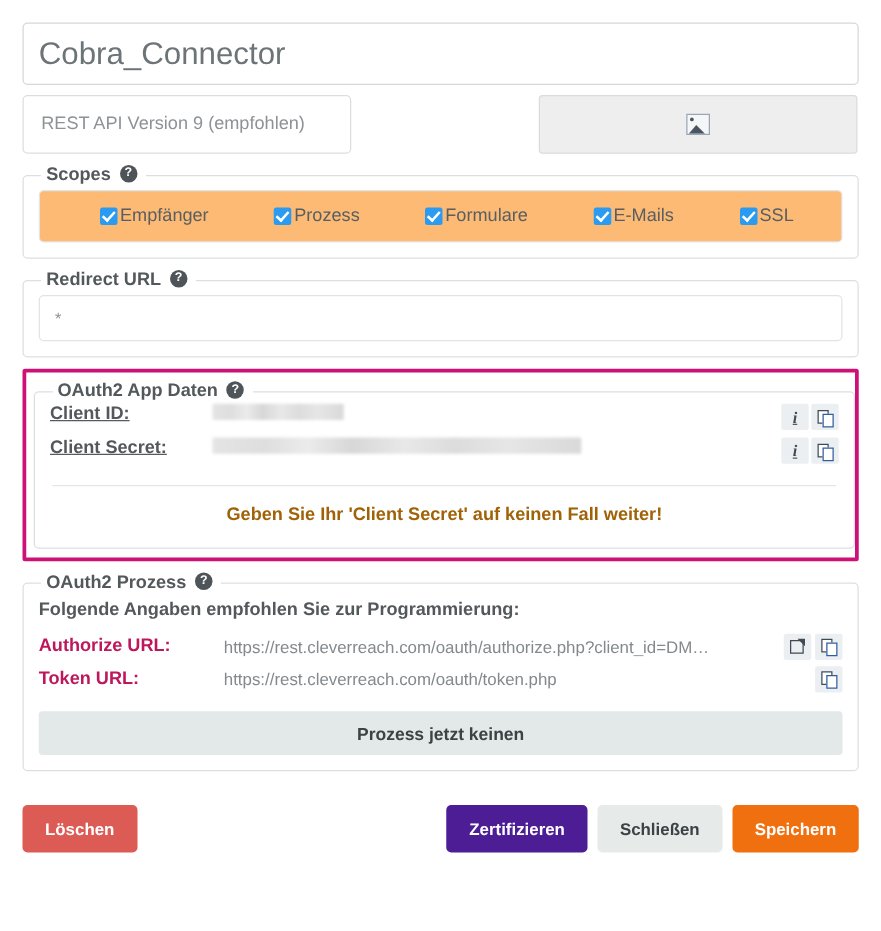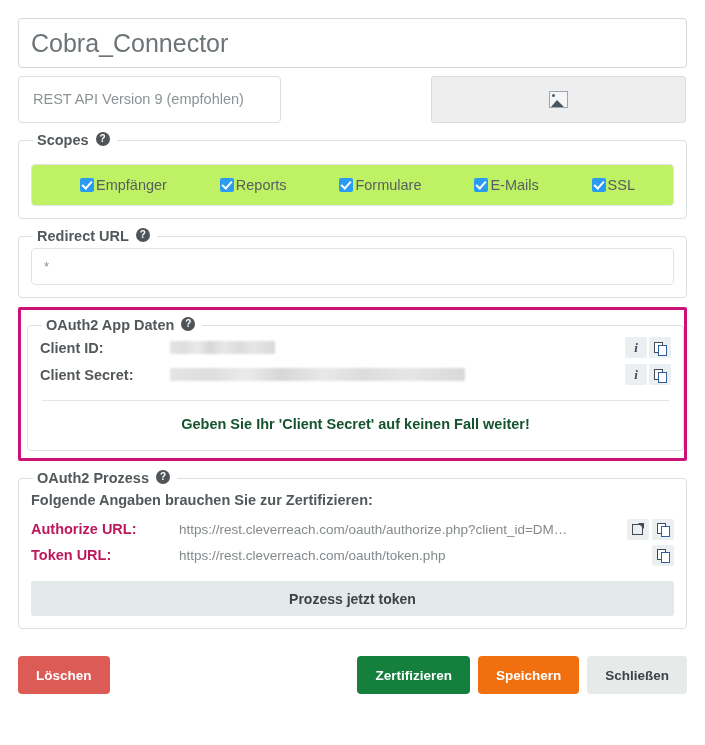--- a/index.html
+++ b/index.html
@@ -129,24 +129,24 @@
     font-family: "Liberation Sans", sans-serif;
     line-height: 1;
   }
 
   
   .scopes-inner {
     box-sizing: border-box;
     height: 42px;
     border: 1px solid #e2e5e7;
     border-radius: 4px;
-    background: #bef264;
-    display: flex;
-    align-items: center;
-    margin-top: 16px;
+    background: #fdba74;
+    display: flex;
+    align-items: center;
+    margin-top: 4px;
     padding: 0 38px 0 48px;
     gap: 0;
     justify-content: space-between;
   }
   .scope-item {
     display: flex;
     align-items: center;
     gap: 2px;
     font-size: 14.5px;
     color: #585e61;
@@ -194,23 +194,24 @@
     margin-top: 9px;
     border: 3px solid #cc1177;
     border-radius: 2px;
     padding: 4px 0 7px 6px;
     background: #ffffff;
   }
   .highlight-wrap fieldset.box { margin-top: 3px; }
 
   .kv-row {
     display: flex;
-    align-items: center;
+    align-items: flex-start;
     height: 25px;
     margin-top: 2px;
+    text-decoration: underline;
   }
   .kv-label {
     width: 130px;
     flex: 0 0 130px;
     font-size: 14.5px;
     font-weight: bold;
     color: #53585b;
   }
   .kv-value-redacted {
     height: 13px;
@@ -275,21 +276,21 @@
 
   .divider {
     height: 1px;
     background: #e3e6e8;
     margin: 13px 2px 0 2px;
   }
   .warn-text {
     text-align: center;
     font-size: 14.5px;
     font-weight: bold;
-    color: #14532d;
+    color: #a16207;
     padding: 15px 0 6px 0;
   }
 
   
   .prozess-head {
     font-size: 14.5px;
     font-weight: bold;
     color: #53585b;
     padding: 6px 0 8px 0;
   }
@@ -342,21 +343,21 @@
     border: none;
     border-radius: 4px;
     font-family: "Liberation Sans", sans-serif;
     font-size: 13.5px;
     font-weight: bold;
     height: 38px;
     cursor: pointer;
     padding: 0 18px;
   }
   .btn-delete { background: #dd5b55; color: #ffffff; }
-  .btn-certify { background: #15803d; color: #ffffff; margin-left: auto; }
+  .btn-certify { background: #4c1d95; color: #ffffff; margin-left: auto; }
   .btn-close { background: #e6ebea; color: #3d4245; margin-left: 8px; }
   .btn-save { background: #f0700f; color: #ffffff; margin-left: 8px; }
 </style>
 </head>
 <body>
 
 <div class="page">
 
   <input class="title-input" value="Cobra_Connector" style="">
 
@@ -372,21 +373,21 @@
       <span>Scopes</span>
       <span class="help-icon">?</span>
     </legend>
     <div class="scopes-inner">
       <label class="scope-item">
         <span class="cb"></span>
         <span>Empfänger</span>
       </label>
       <label class="scope-item">
         <span class="cb"></span>
-        <span>Reports</span>
+        <span>Prozess</span>
       </label>
       <label class="scope-item">
         <span class="cb"></span>
         <span>Formulare</span>
       </label>
       <label class="scope-item">
         <span class="cb"></span>
         <span>E-Mails</span>
       </label>
       <label class="scope-item">
@@ -449,21 +450,21 @@
       <div class="warn-text">Geben Sie Ihr 'Client Secret' auf keinen Fall weiter!</div>
     </fieldset>
   </div>
 
   <fieldset class="box">
     <legend>
       <span>OAuth2 Prozess</span>
       <span class="help-icon">?</span>
     </legend>
 
-    <div class="prozess-head">Folgende Angaben brauchen Sie zur Zertifizieren:</div>
+    <div class="prozess-head">Folgende Angaben empfohlen Sie zur Programmierung:</div>
 
     <div class="url-row">
       <div class="url-label">Authorize URL:</div>
       <div class="url-value">https://rest.cleverreach.com/oauth/authorize.php?client_id=DM…</div>
       <div class="url-icons">
         <div class="icon-btn">
           <span class="ext-glyph">
               <span></span>
               <span></span>
             </span>
@@ -483,23 +484,23 @@
       <div class="url-icons">
         <div class="icon-btn">
           <span class="copy-glyph">
               <span></span>
               <span></span>
             </span>
         </div>
       </div>
     </div>
 
-    <button class="test-btn">Prozess jetzt token</button>
+    <button class="test-btn">Prozess jetzt keinen</button>
   </fieldset>
 
   <div class="footer">
     <button class="btn btn-delete">Löschen</button>
     <button class="btn btn-certify">Zertifizieren</button>
+    <button class="btn btn-close">Schließen</button>
     <button class="btn btn-save">Speichern</button>
-    <button class="btn btn-close">Schließen</button>
   </div>
 
 </div>
 
 </body></html>

